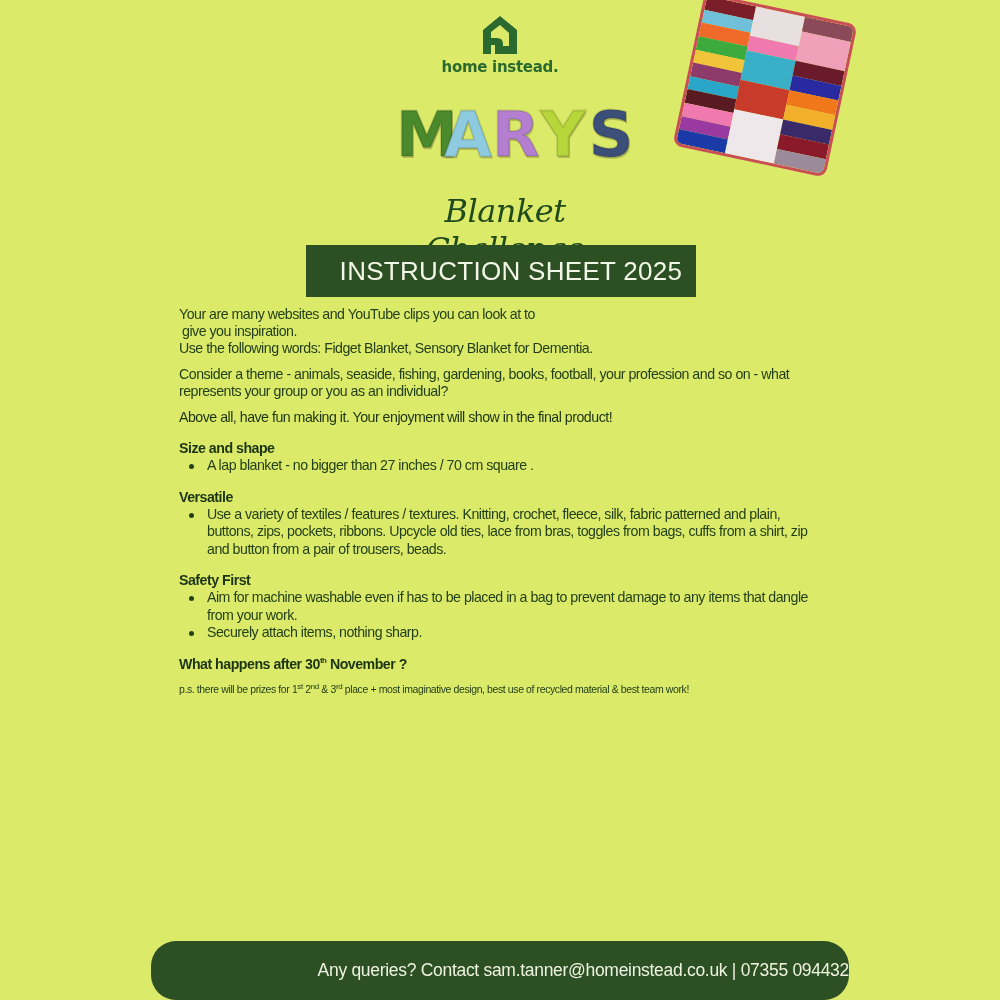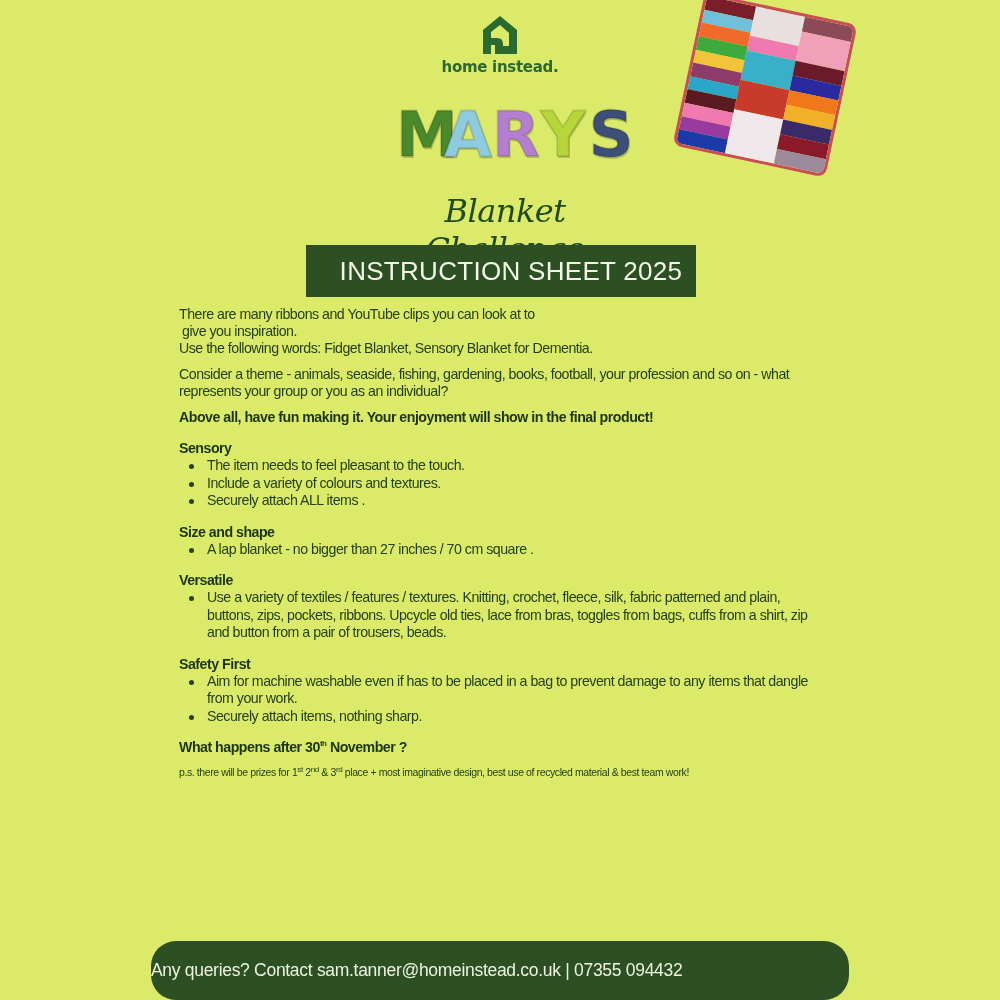--- a/index.html
+++ b/index.html
@@ -47,34 +47,34 @@
       background: #2c4f24; color: #f2f6e6; text-align: center;
       font-size: 26px; line-height: 52px; letter-spacing: 0.3px; padding-left: 20px;
     }
     .content {
       position: absolute; left: 179px; top: 306px; width: 650px;
       font-size: 14.2px; line-height: 17px; letter-spacing: -0.5px; color: #23401a;
     }
     .content p { margin-bottom: 9px; }
     .content .intro1 { margin-bottom: 0; }
     .content .indent { padding-left: 3px; }
-    .bold { font-weight: bold; color: #1c3514; }
+    .bold { font-weight: normal; color: #1c3514; }
     .section { margin-top: 14px; }
     .section h3 { font-size: 14.2px; font-weight: bold; line-height: 17px; color: #1c3514; }
     .section ul { list-style: none; padding-left: 8px; }
     .section li { position: relative; padding-left: 20px; line-height: 17.5px; }
     .section li::before {
       content: ""; position: absolute; left: 2px; top: 7px; width: 5px; height: 5px;
       border-radius: 50%; background: #23401a;
     }
     sup { font-size: 8px; line-height: 0; }
     .ps { font-size: 10.5px; margin-top: 8px; letter-spacing: -0.4px; }
     .footer {
       position: absolute; left: 151px; top: 941px; width: 698px; height: 59px;
-      background: #2c4f24; color: #eef3e0; text-align: left;
+      background: #2c4f24; color: #eef3e0; text-align: right;
       font-size: 17.5px; line-height: 59px; letter-spacing: -0.3px; border-radius: 25px;
     }
   </style>
 </head>
 <body>
 
 <div class="logo">
   <svg width="46" height="46" viewBox="0 0 46 46">
     <path d="M6 42 V18 L23 4 L40 18 V42 H24 V34 H32 V21 L23 13 L14 20 V26 H20 q6 0 6 6 V42 H18 V33 H14 V42 Z" fill="#2b6a2e"></path>
   </svg>
@@ -120,34 +120,26 @@
     <div class="stripe" style="background:#f2b02a"></div>
     <div class="stripe" style="background:#3a2a6a"></div>
     <div class="stripe" style="background:#8a1a2a"></div>
     <div class="stripe" style="background:#9a8a9a"></div>
   </div>
 </div>
 
 <div class="title-banner">INSTRUCTION SHEET 2025</div>
 
 <div class="content">
-  <p class="intro1">There are many ribbons and YouTube clips you can look at to</p>
+  <p class="intro1">Your are many websites and YouTube clips you can look at to</p>
   <p class="intro1 indent">give you inspiration.</p>
   <p>Use the following words: Fidget Blanket, Sensory Blanket for Dementia.</p>
   <p>Consider a theme - animals, seaside, fishing, gardening, books, football, your profession and so on - what represents your group or you as an individual?</p>
   <p class="bold">Above all, have fun making it.  Your enjoyment will show in the final product!</p>
 
-  <div class="section">
-    <h3>Sensory</h3>
-    <ul>
-      <li>The item needs to feel pleasant to the touch.</li>
-      <li>Include a variety of colours and textures.</li>
-      <li>Securely attach ALL items .</li>
-    </ul>
-  </div>
 
   <div class="section">
     <h3>Size and shape</h3>
     <ul>
       <li>A lap blanket - no bigger than 27 inches / 70 cm square .</li>
     </ul>
   </div>
 
   <div class="section">
     <h3>Versatile</h3>

